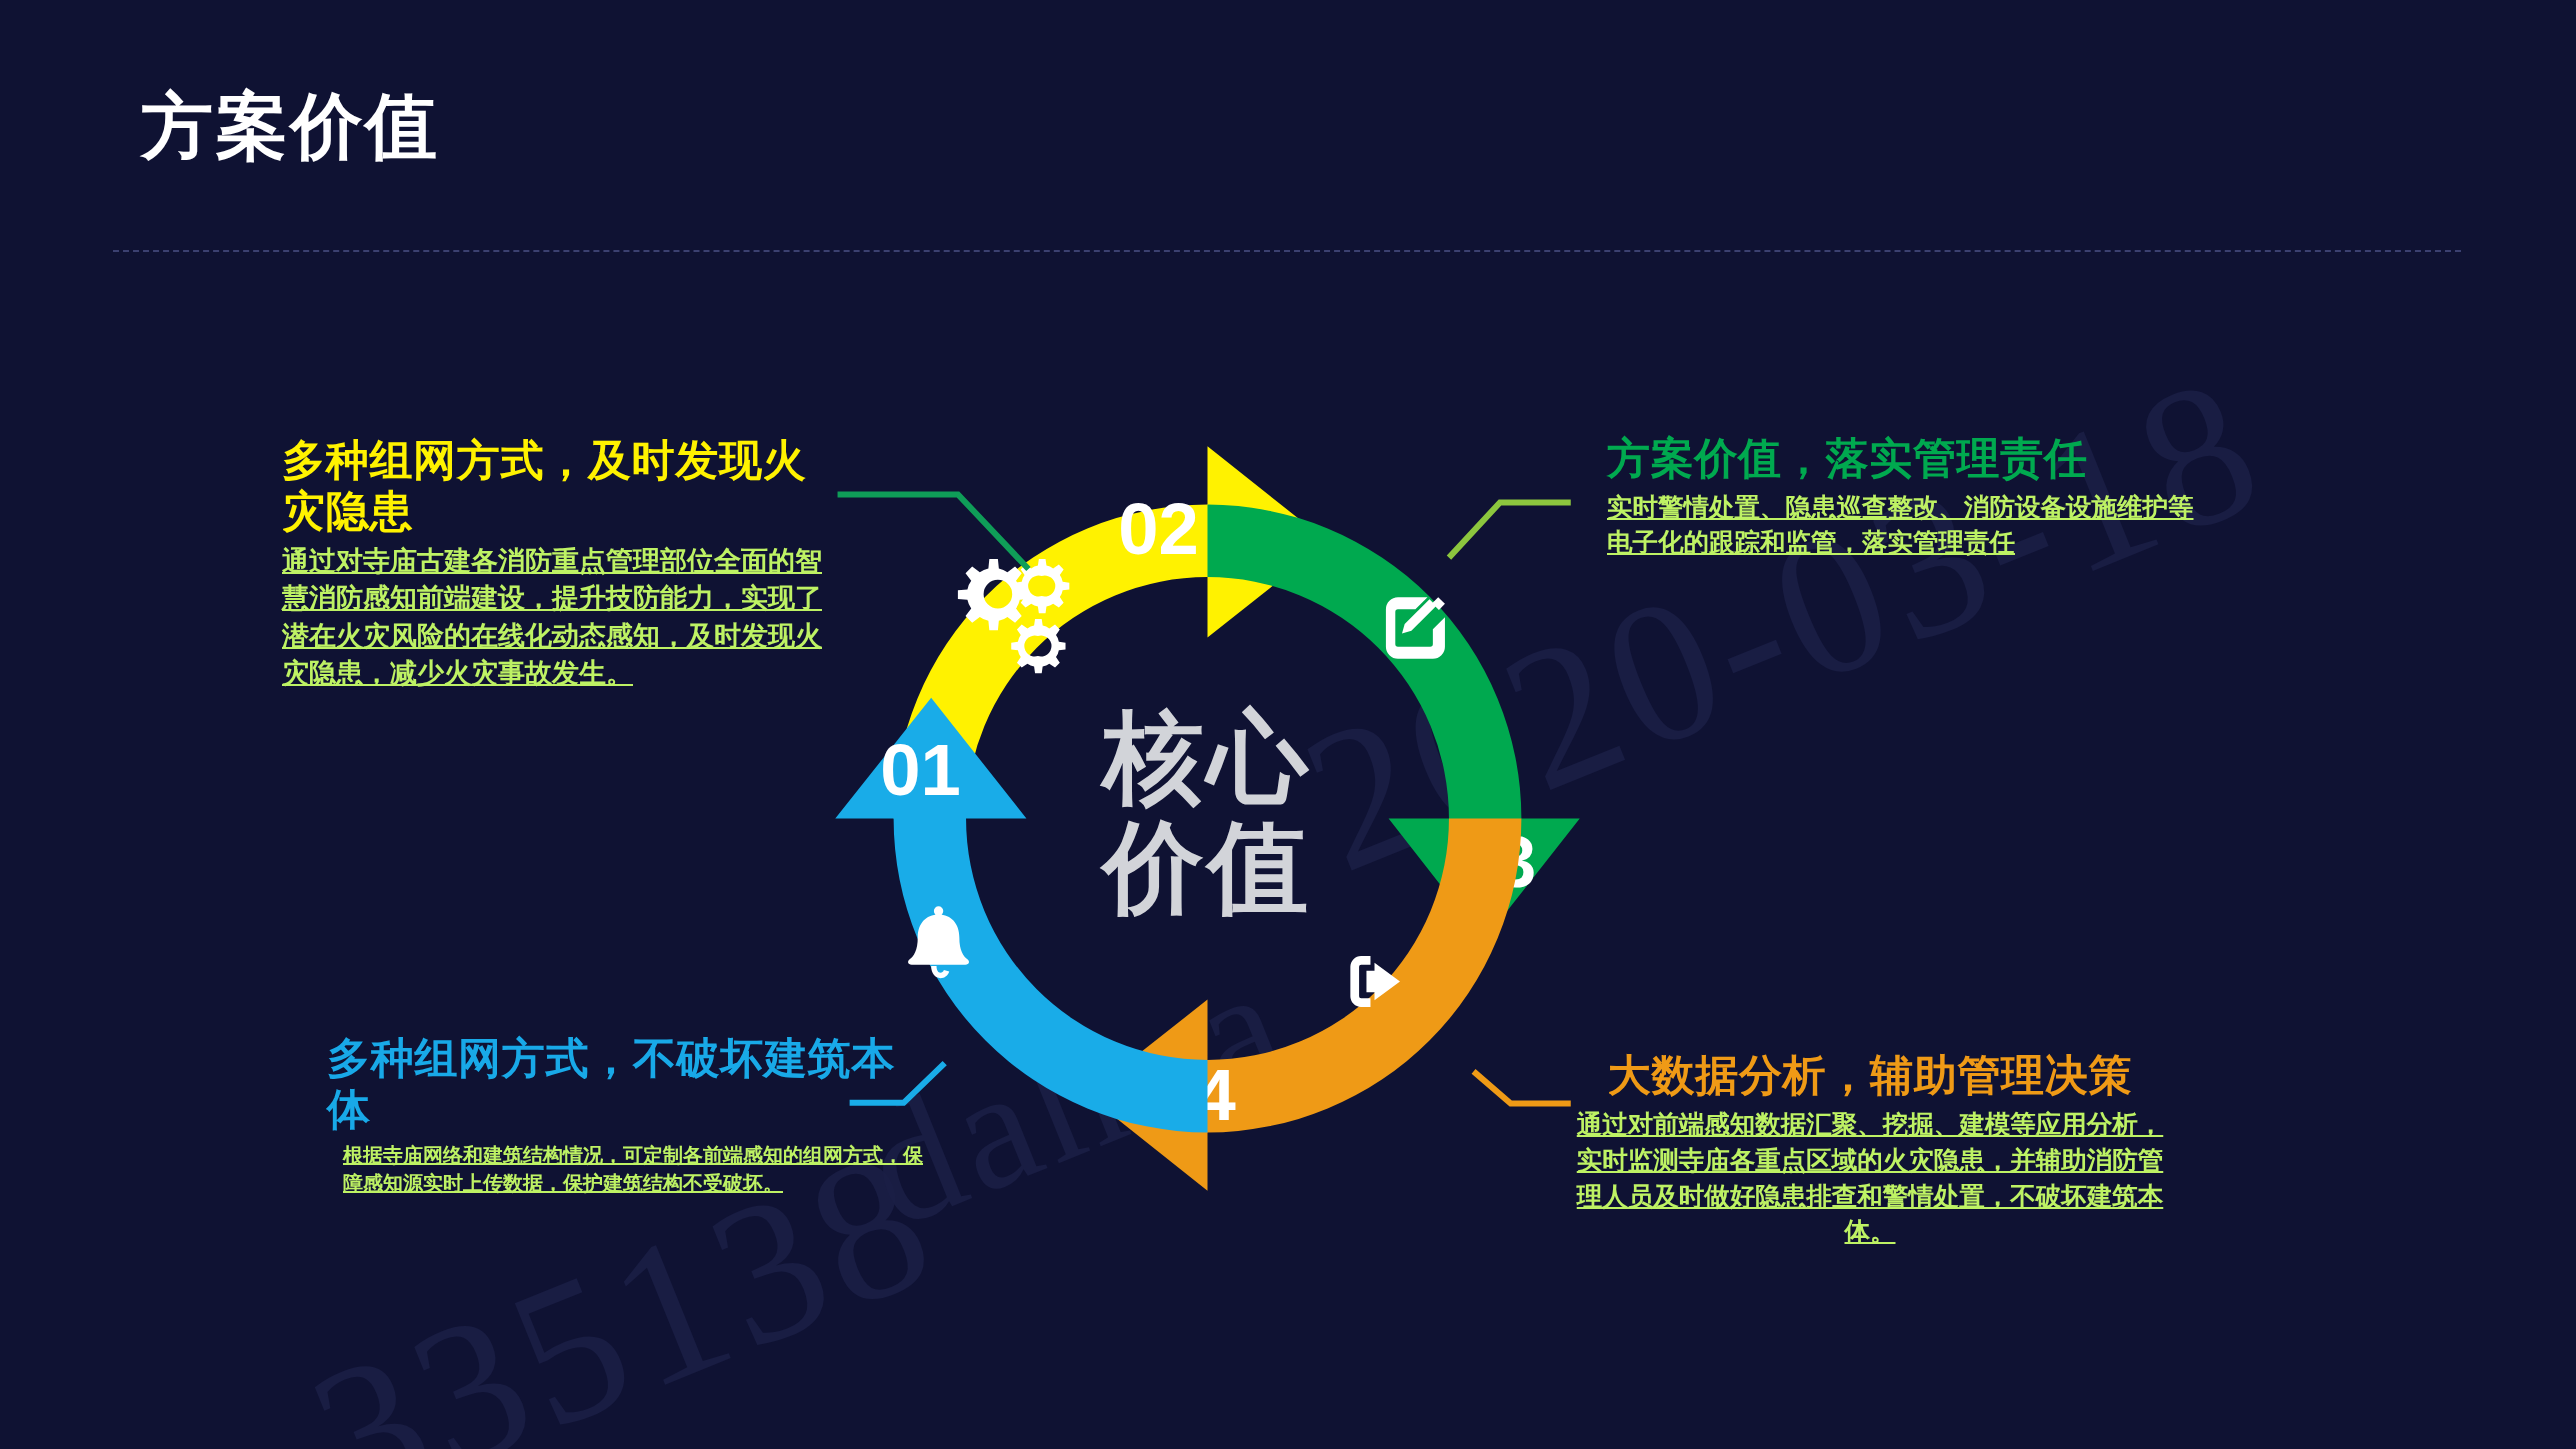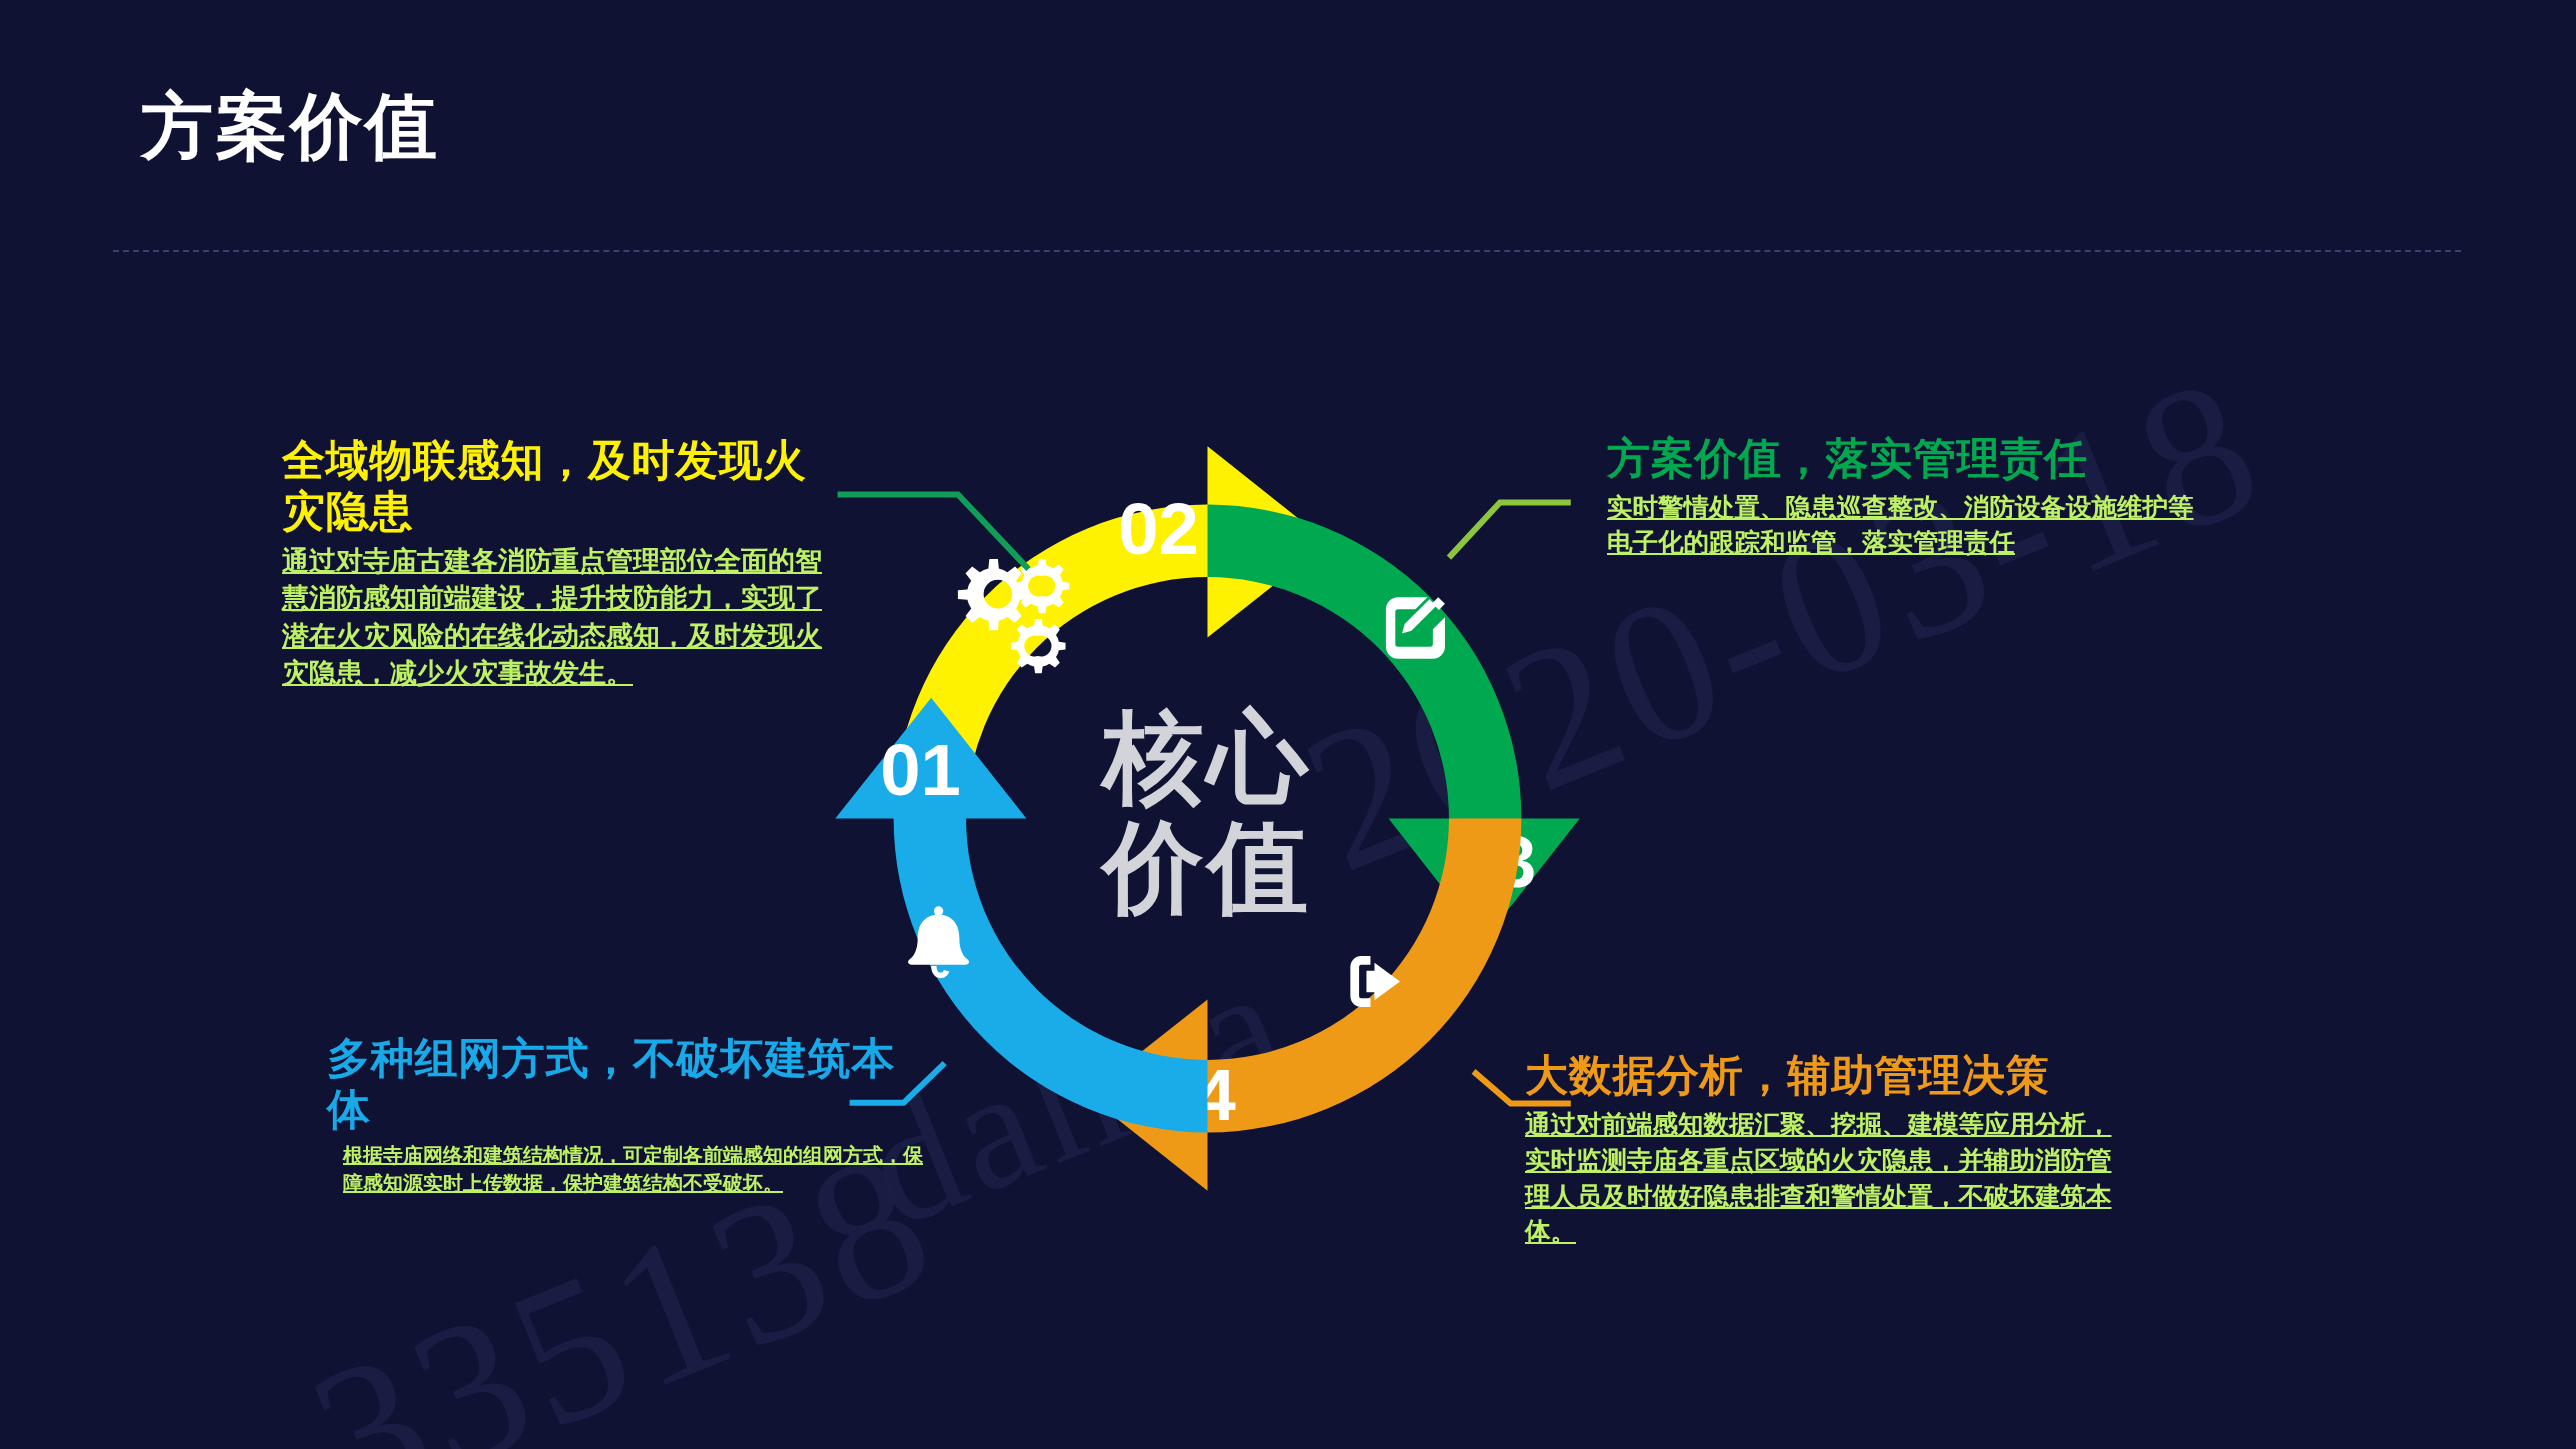--- a/index.html
+++ b/index.html
@@ -99,21 +99,21 @@
   .b-tl h3{color:#fff200;}
 
   .b-tr{left:1607px;top:433px;width:604px;}
   .b-tr h3{color:#00a94f;}
   .b-tr p{font-size:25.5px;line-height:1.36;}
 
   .b-bl{left:327px;top:1033px;width:604px;}
   .b-bl h3{color:#18a9e8;}
   .b-bl p{font-size:20px;line-height:1.4;padding-left:16px;}
 
-  .b-br{left:1525px;top:1050px;width:604px;}
+  .b-br{left:1568px;top:1050px;width:604px;text-align:center;}
   .b-br h3{color:#ef9a16;}
   .b-br p{font-size:25.5px;line-height:1.4;}
 
   
   .leaders{position:absolute;inset:0;z-index:4;pointer-events:none;}
 </style>
 </head>
 <body>
 
 <div id="slide">
@@ -214,21 +214,21 @@
         </g>
         <text class="seg-num" x="272" y="665" text-anchor="middle">01</text>
       </g>
 
       <text class="core-text" x="700" y="660" text-anchor="middle">核心</text>
       <text class="core-text" x="700" y="825" text-anchor="middle">价值</text>
     </svg>
   </div>
 
   <div class="block b-tl">
-    <h3>全域物联感知，及时发现火灾隐患</h3>
+    <h3>多种组网方式，及时发现火灾隐患</h3>
     <p>通过对寺庙古建各消防重点管理部位全面的智慧消防感知前端建设，提升技防能力，实现了潜在火灾风险的在线化动态感知，及时发现火灾隐患，减少火灾事故发生。</p>
   </div>
 
   <div class="block b-tr">
     <h3>方案价值，落实管理责任</h3>
     <p>实时警情处置、隐患巡查整改、消防设备设施维护等电子化的跟踪和监管，落实管理责任</p>
   </div>
 
   <div class="block b-bl">
     <h3>多种组网方式，不破坏建筑本体</h3>

